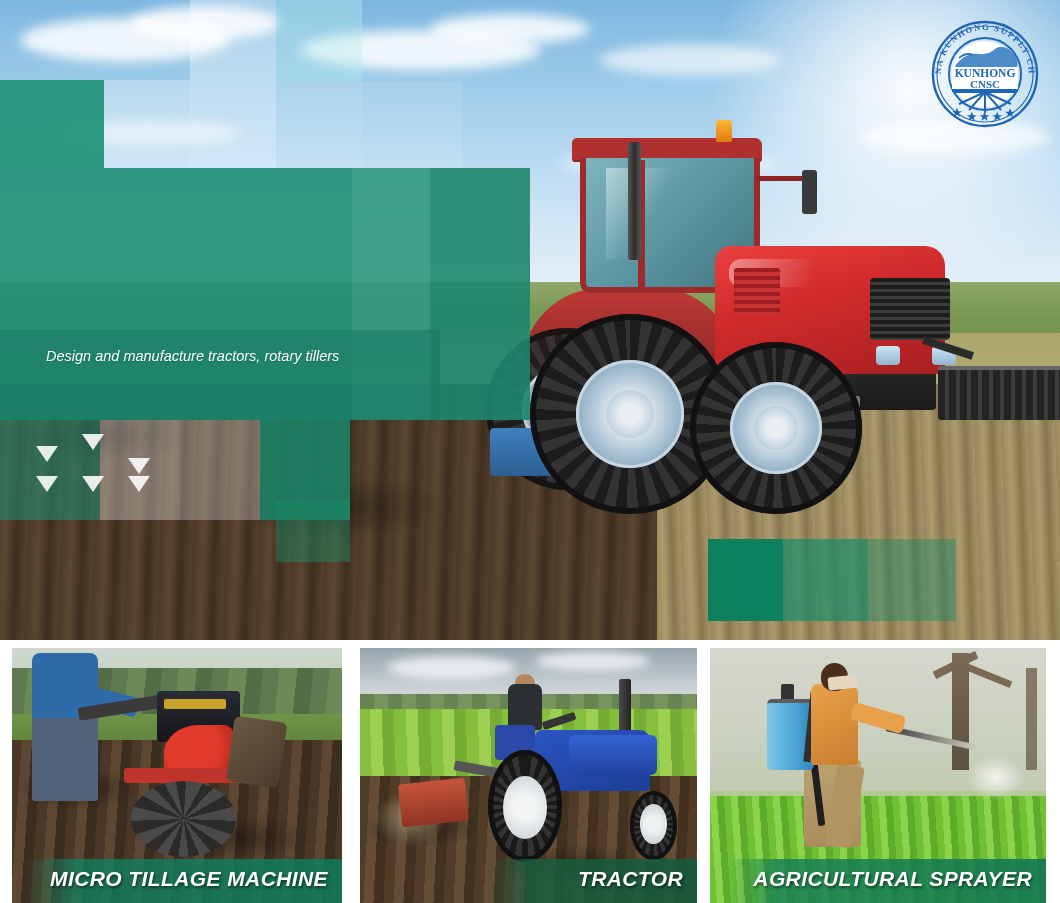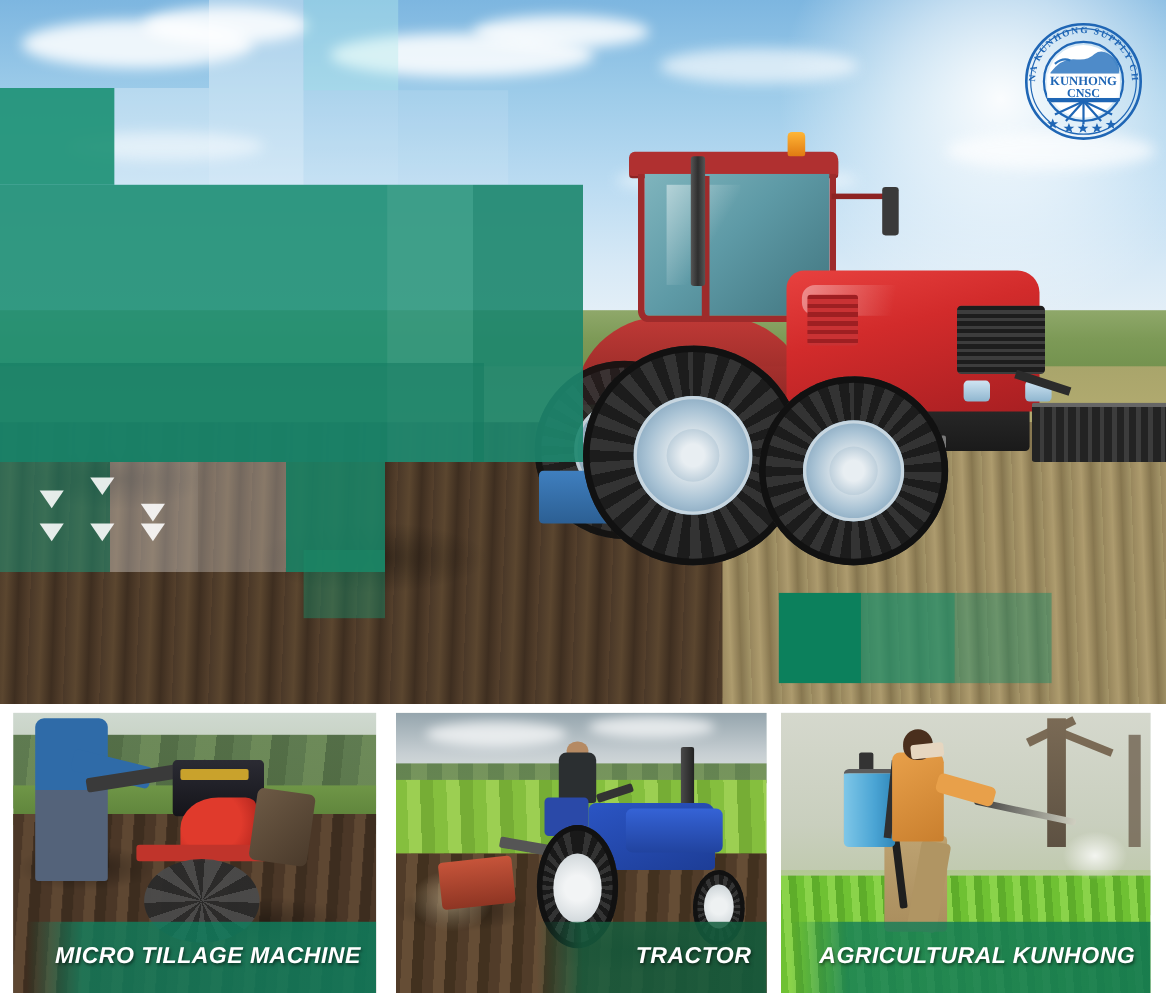--- a/index.html
+++ b/index.html
@@ -226,21 +226,21 @@
   .cards { position:absolute; left:0; top:648px; width:1060px; height:255px; }
   .card {
     position:absolute; top:0; height:255px; overflow:hidden;
     background:#dfe6e2;
   }
   .card-1 { left:12px;  width:330px; }
   .card-2 { left:360px; width:337px; }
   .card-3 { left:710px; width:336px; }
   .card-photo { position:absolute; inset:0; }
   .card-label {
-    position:absolute; right:0; bottom:0; height:65px; min-width:62%;
+    position:absolute; right:0; bottom:0; height:44px; min-width:62%;
     display:flex; align-items:center; justify-content:flex-end;
     padding:0 14px 4px 26px;
     color:#fff; font-size:21px; font-weight:bold; font-style:italic;
     letter-spacing:.4px; white-space:nowrap;
     text-shadow:1px 2px 3px rgba(0,0,0,.55);
   }
   .lbl-1 { background:linear-gradient(to right,rgba(20,125,96,0) 0%,rgba(16,128,94,.78) 16%,rgba(14,124,92,.86) 100%); }
   .lbl-2 { background:linear-gradient(to right,rgba(20,90,60,0) 0%,rgba(22,96,64,.80) 20%,rgba(18,92,60,.88) 100%); }
   .lbl-3 { background:linear-gradient(to right,rgba(18,120,84,0) 0%,rgba(20,126,88,.80) 16%,rgba(16,118,82,.88) 100%); }
 
@@ -430,20 +430,21 @@
     <div class="panel-tint-a deco"></div>
     <div class="panel-tint-b deco"></div>
     <div class="panel-sub"></div>
     <div class="panel-lower-a deco"></div>
     <div class="panel-lower-b deco"></div>
     <div class="panel-lower-c deco"></div>
     <div class="panel-lower-d deco"></div>
 
 
     <div class="subtext">
+      <div>Design and manufacture tractors, rotary tillers</div>
     </div>
 
     <div class="tri-grid">
       <div class="tri c1"></div>
       <div class="tri c2"></div>
       <div class="tri c3"></div>
       <div class="tri r2 c1"></div>
       <div class="tri r2 c2"></div>
       <div class="tri r2 c3"></div>
     </div>
@@ -558,17 +559,17 @@
         <div class="p3-leg2"></div>
         <div class="p3-hose"></div>
         <div class="p3-tank-cap"></div>
         <div class="p3-tank"></div>
         <div class="p3-strap"></div>
         <div class="p3-torso"></div>
         <div class="p3-arm"></div>
         <div class="p3-head"></div>
         <div class="p3-scarf"></div>
       </div>
-      <div class="card-label lbl-3">AGRICULTURAL KUNHONG</div>
+      <div class="card-label lbl-3">AGRICULTURAL SPRAYER</div>
     </div>
   </div>
 
 </div>
 
 </body></html>

